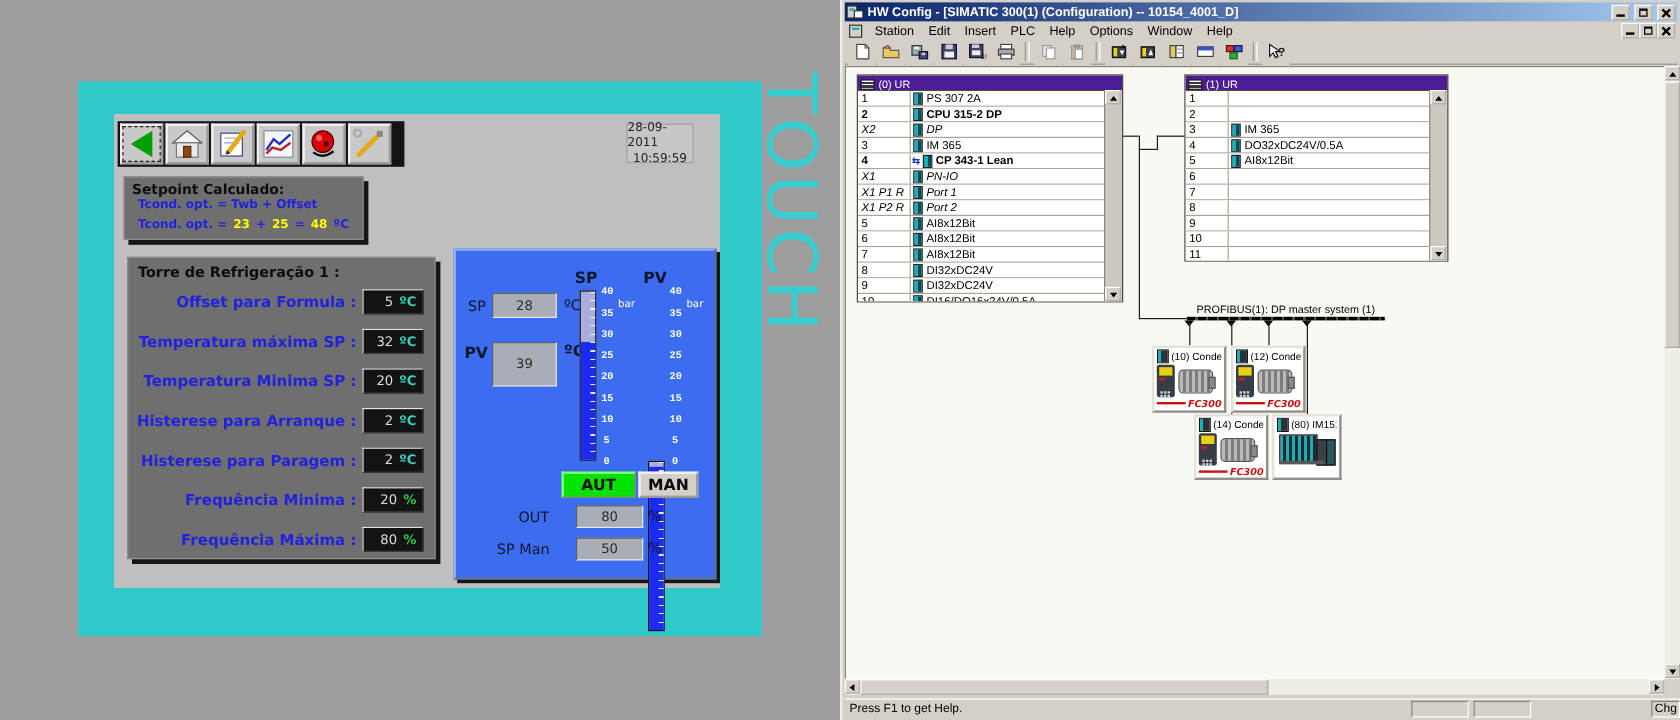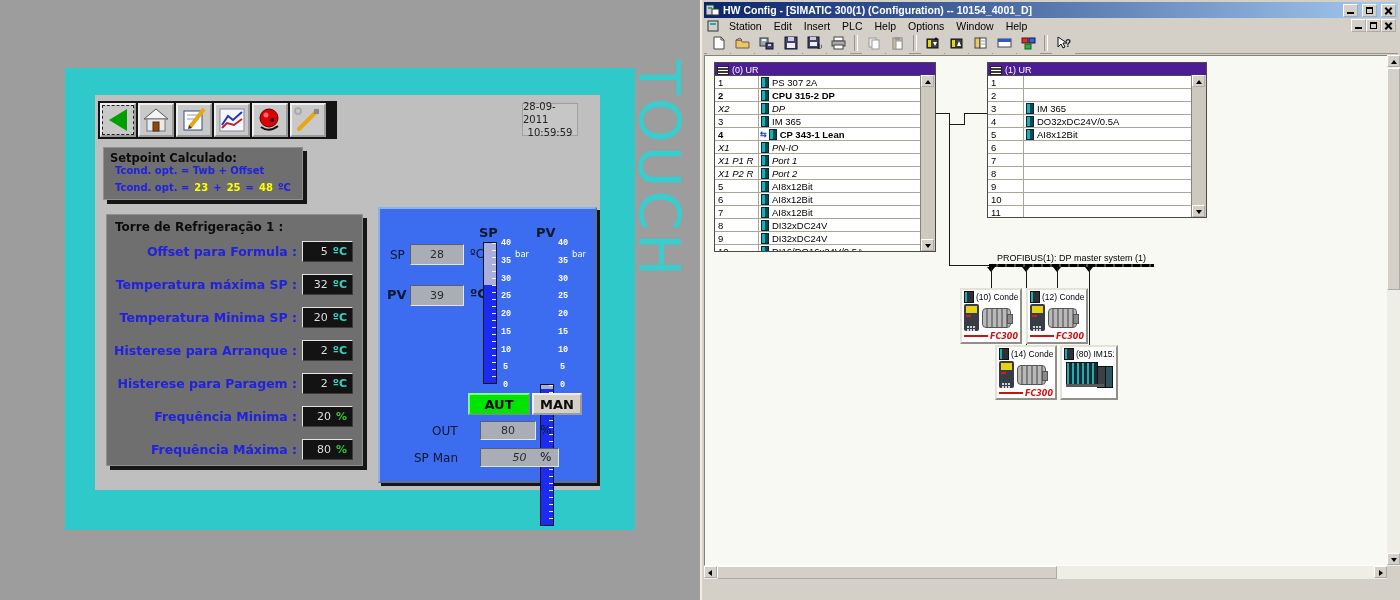--- a/index.html
+++ b/index.html
@@ -226,21 +226,21 @@
 
       <div id="pid" class="a">
 
         <span class="a wlab" style="left:10px;top:39px;">SP</span>
         <div class="a pbox" style="left:30px;top:35px;width:54px;height:21px;">
             <span>28</span>
           </div>
         <span class="a wlab" style="left:90px;top:38px;">ºC</span>
 
         <span class="a wlab b" style="left:7px;top:78px;">PV</span>
-        <div class="a pbox" style="left:30px;top:76px;width:54px;height:21px;">
+        <div class="a pbox" style="left:30px;top:76px;width:54px;height:37px;">
             <span>39</span>
           </div>
         <span class="a wlab b" style="left:90px;top:77px;">ºC</span>
 
         <span class="a wlab b" style="left:99px;top:16px;">SP</span>
         <div class="a gbar" style="left:103px;top:33px;width:14px;height:142px;">
           <div class="gfill" style="height: 70%;"></div>
         </div>
         <span class="a gtick" style="left:121px;top:29px;">40</span>
         <span class="a gunit" style="left:135px;top:40px;">bar</span>
@@ -271,21 +271,21 @@
         <button id="aut-btn" class="a mode-btn" style="left:88px;top:184px;width:62px;height:22px;">AUT</button>
         <button id="man-btn" class="a mode-btn" style="left:152px;top:184px;width:50px;height:22px;">MAN</button>
 
         <span class="a wlab" style="left:52px;top:215px;">OUT</span>
         <div class="a pbox" style="left:100px;top:212px;width:56px;height:19px;">
             <span>80</span>
           </div>
         <span class="a wlab" style="left:160px;top:214px;">%</span>
 
         <span class="a wlab" style="left:34px;top:242px;">SP Man</span>
-        <div class="a pbox" style="left:100px;top:239px;width:79px;height:19px;font-style:italic;">
+        <div class="a pbox" style="left:100px;top:239px;width:56px;height:19px;">
             <span>50</span>
           </div>
         <span class="a wlab" style="left:160px;top:241px;">%</span>
       </div>
     </div>
   </div>
 
   <div id="hw" class="a">
 
     <div id="hw-titlebar" class="a">
@@ -746,14 +746,22 @@
       <span class="sbtn" style="top:0;left:0;">
           <span class="tri-lf"></span>
         </span>
       <span class="a" style="left:13px;top:0;width:340px;height:13px;background:#d4d0c8;border:1px outset #fff;box-sizing:border-box;"></span>
       <span class="sbtn" style="top:0;left:670px;">
           <span class="tri-rt"></span>
         </span>
     </div>
     <div class="a" style="left:685px;top:566px;width:13px;height:13px;background:#d4d0c8;"></div>
 
+    <div id="hw-status" class="a">
+      <span class="pane" style="flex:0 0 auto;border:none;padding-left:4px;">Press F1 to get Help.</span>
+      <span style="flex:1;"></span>
+      <span class="pane" style="width:48px;"></span>
+      <span class="pane" style="width:48px;"></span>
+      <span style="width:92px;"></span>
+      <span class="pane" style="width:24px;padding:0 2px;">Chg</span>
+    </div>
   </div>
 </div>
 
 </body></html>

